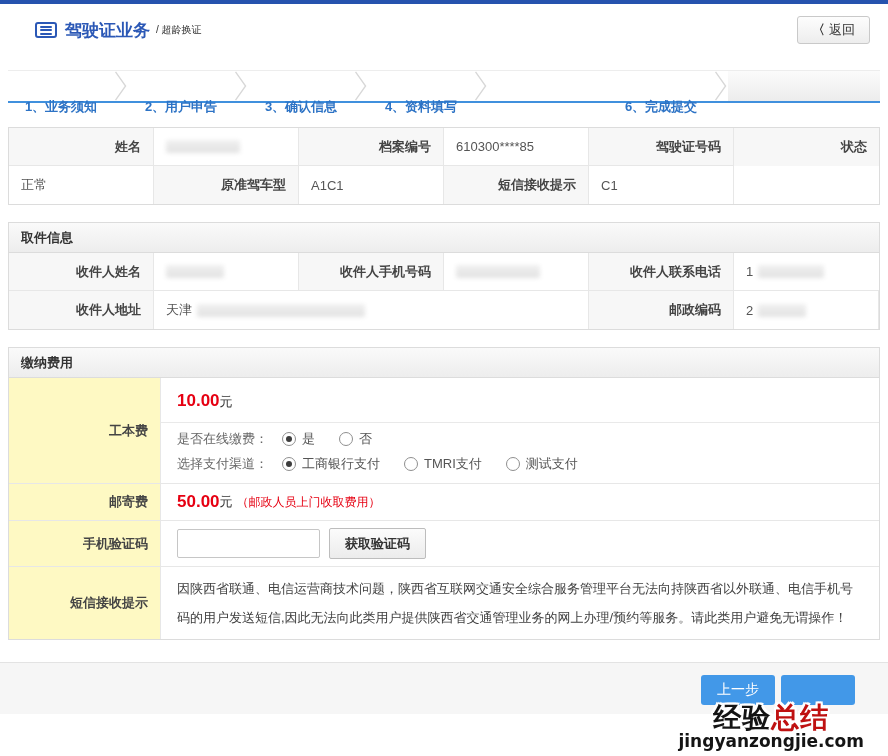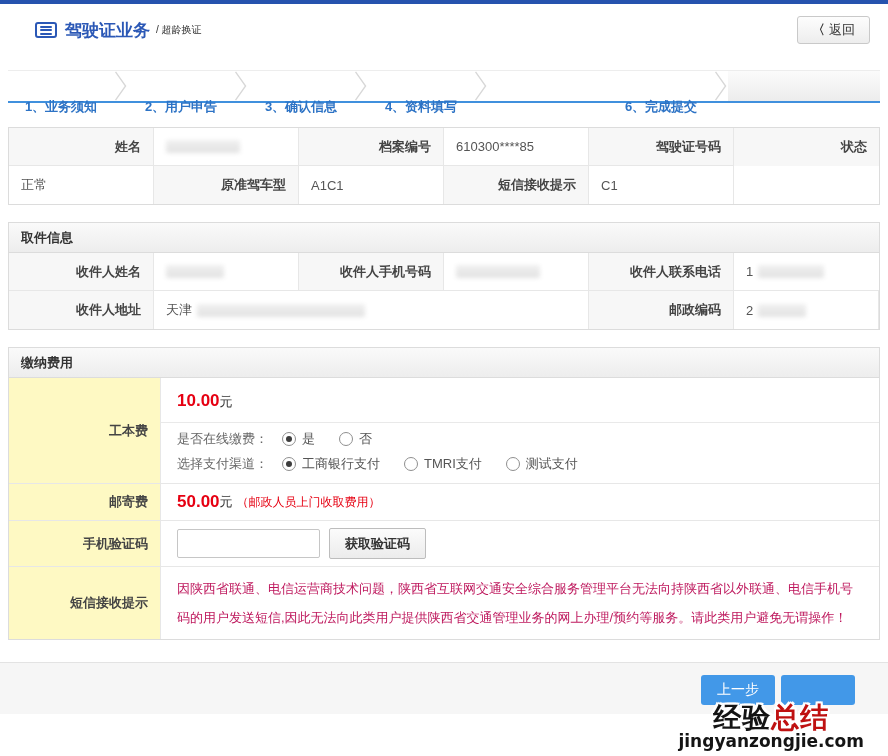--- a/index.html
+++ b/index.html
@@ -67,21 +67,21 @@
     position:relative; background:#fff; margin:0 6px 0 14px; flex:none; cursor:pointer; }
   .radio.checked::after { content:""; position:absolute; inset:3px; border-radius:50%; background:#3d3d3d; }
   .radio-label { color:#555; margin-right:10px; }
   .postage-line { padding:8px 16px; display:flex; align-items:center; }
   .captcha-line { padding:7px 16px; display:flex; align-items:center; gap:9px; }
   .captcha-input { width:143px; height:29px; border:1px solid #c6c6c6; border-radius:2px; padding:0 8px;
     font-size:13px; font-family:inherit; }
   .captcha-btn { height:31px; padding:0 15px; background:linear-gradient(#fbfbfb,#ececec);
     border:1px solid #bdbdbd; border-radius:2px; font-size:13px; font-weight:bold; color:#333;
     cursor:pointer; font-family:inherit; }
-  .sms-cell { padding:7px 16px; line-height:29px; color:#be185d; font-size:13px; display:block;
+  .sms-cell { padding:7px 16px; line-height:29px; color:#404040; font-size:13px; display:block;
     display:flex; align-items:center; }
   
   .footer { margin-top:22px; height:52px; background:#f6f6f6; border-top:1px solid #e3e3e3; position:relative; }
   .footer-btns { position:absolute; right:33px; top:12px; display:flex; gap:6px; }
   .blue-btn { width:74px; height:30px; background:#4298e8; border:none; border-radius:3px;
     color:#fff; font-size:14px; cursor:pointer; font-family:inherit; }
   
   .watermark { position:absolute; right:24px; bottom:6px; text-align:center; line-height:1.0;
     pointer-events:none; z-index:5; font-family:"DejaVu Sans", sans-serif; }
   .wm-line1 { font-size:28px; font-weight:bold; letter-spacing:1px;

